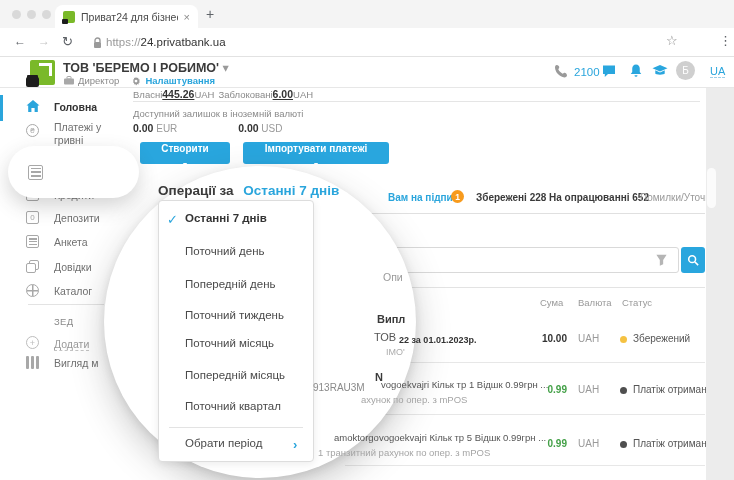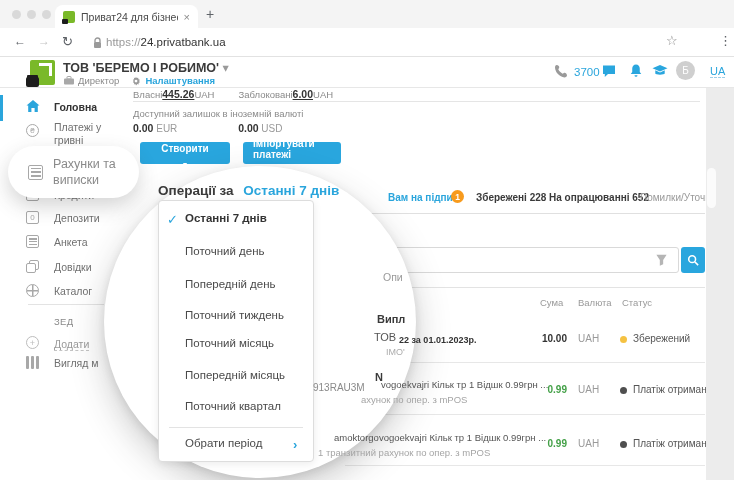--- a/index.html
+++ b/index.html
@@ -146,21 +146,21 @@
   <span>Директор</span>
   <svg width="10" height="10" viewBox="0 0 16 16" style="margin-left:8px">
       <path fill="#9a9a9a" d="M8 1l1 2.2 2.4-.6.6 2.4L14.2 6 13 8l1.2 2-2.2 1 .6 2.4-2.4-.6L8 15l-1-2.2-2.4.6.6-2.4L3 10l1.2-2L3 6l2.2-1-.6-2.4 2.4.6z"></path>
       <circle cx="8" cy="8" r="2.2" fill="#fff"></circle>
     </svg>
   <span class="settings-link">Налаштування</span>
 </div>
 <svg class="hicon" style="left:553px" width="15" height="15" viewBox="0 0 16 16">
   <path fill="#9a9a9a" d="M3.5 2C5.5 2 6.6 3.6 6.2 4.8L5.3 6.3c.9 2 2.4 3.5 4.4 4.4l1.5-.9c1.2-.4 2.8 1 2.8 2.8 0 1-1.2 1.9-2.5 1.9C6.6 13.8 2.2 9.4 2 4.5 2 3.2 2.7 2 3.5 2z"></path>
 </svg>
-<span class="phone-num">3700</span>
+<span class="phone-num">2100</span>
 <svg class="hicon" style="left:601px" width="15" height="15" viewBox="0 0 16 16">
     <path fill="#29a6de" d="M2 2.5h12v8.5H7l-3.2 3v-3H2z"></path>
   </svg>
 <svg class="hicon" style="left:628px" width="15" height="16" viewBox="0 0 16 17">
     <path fill="#29a6de" d="M8 1.5c2.5 0 4 1.9 4 4.4v3.6l1.6 2.3H2.4L4 9.5V5.9c0-2.5 1.5-4.4 4-4.4zM6.4 13a1.6 1.6 0 0 0 3.2 0z"></path>
   </svg>
 <svg class="hicon" style="left:652px" width="17" height="15" viewBox="0 0 17 15">
     <path fill="#29a6de" d="M8.5 1 16.5 4.5 8.5 8 0.5 4.5zM3.5 6.8v3.4c0 1.6 10 1.6 10 0V6.8L8.5 9z"></path>
   </svg>
 <div class="avatar">Б</div>
@@ -225,42 +225,42 @@
         <i></i>
       </div>
     </div>
   <div class="side-item" style="top:269px">Вигляд м</div>
 </div>
 
 <div class="balance-row">
   <span>Власні</span>
   <b>445.26</b>
   <span>UAH</span>
-  <span style="margin-left:24px">Заблоковані</span>
+  <span style="margin-left:4px">Заблоковані</span>
   <b>6.00</b>
   <span>UAH</span>
 </div>
 <div class="hline" style="left:133px;top:101px;width:567px"></div>
 <div class="fx-title">Доступний залишок в іноземній валюті</div>
 <div class="fx-vals">
   <b>0.00</b>
   <span style="margin-right:58px">EUR</span>
   <b>0.00</b>
   <span>USD</span>
 </div>
 
 <div class="btn" style="left:140px;width:90px">
   <svg width="13" height="11" viewBox="0 0 13 11">
       <rect x="0.5" y="0.5" width="10" height="3" rx="1" fill="#fff"></rect>
       <rect x="0.5" y="3" width="12" height="7.5" rx="1" fill="#fff"></rect>
     </svg>
   <span>Створити</span>
   <span class="caret">▾</span>
 </div>
-<div class="btn" style="left:243px;width:98px">
+<div class="btn" style="left:243px;width:146px">
   <svg width="13" height="11" viewBox="0 0 13 11">
       <path fill="#fff" d="M1 5.5h6V2.5L12 5.5 7 8.5V6.5H1z"></path>
     </svg>
   <span>Імпортувати платежі</span>
   <span class="caret">▾</span>
 </div>
 
 <span class="tabsrow" style="left:388px;color:#2aa5dc">Вам на підпис</span>
 <span class="badge">1</span>
 <span class="tabsrow" style="left:476px"><span>Збережені</span>&nbsp;<span>228</span></span>
@@ -306,21 +306,20 @@
 <div class="thumb"></div>
 
 <div class="loupe"></div>
 
 <div class="pill">
   <div class="icon-lines" style="width:15px;height:15px">
       <i></i>
       <i></i>
       <i></i>
     </div>
-  <div class="pill-label">Рахунки та виписки</div>
 </div>
 
 <div class="ops-header">
   <span>Операції за</span>
   <span class="val">Останні 7 днів</span>
 </div>
 
 <div class="menu">
   <span class="mcheck">✓</span>
   <div class="mi sel" style="top:11px">Останні 7 днів</div>
@@ -337,14 +336,14 @@
 
 <span class="frag" style="left:383px;top:271px;font-size:10.5px;color:#9a9a9a">Опи</span>
 <span class="frag" style="left:377px;top:313px;font-size:11px;font-weight:bold;color:#3a3a3a">Випл</span>
 <span class="frag" style="left:374px;top:331px;font-size:11px;color:#555">ТОВ</span>
 <span class="frag" style="left:399px;top:335px;font-size:9px;font-weight:bold;color:#333">22 за 01.01.2023р.</span>
 <span class="frag" style="left:386px;top:347px;font-size:9px;color:#ababab">ІМО'</span>
 <span class="frag" style="left:313px;top:382px;font-size:10px;color:#8a8a8a">913RAU3M</span>
 <span class="frag" style="left:375px;top:371px;font-size:11px;font-weight:bold;color:#3a3a3a">N</span>
 <span class="frag" style="left:381px;top:379px;font-size:9.5px;color:#555">vogoekvajri Кільк тр 1 Відшк 0.99грн ...</span>
 <span class="frag" style="left:361px;top:394px;font-size:9.5px;color:#a5a5a5">ахунок по опер. з mPOS</span>
-<span class="frag" style="left:334px;top:432px;font-size:9.5px;color:#555">amoktorgovogoekvajri Кільк тр 1 Відшк 0.99грн ...</span>
+<span class="frag" style="left:334px;top:432px;font-size:9.5px;color:#555">amoktorgovogoekvajri Кільк тр 5 Відшк 0.99грн ...</span>
 <span class="frag" style="left:318px;top:447px;font-size:9.5px;color:#a5a5a5">1 транзитний рахунок по опер. з mPOS</span>
 
 </body></html>

